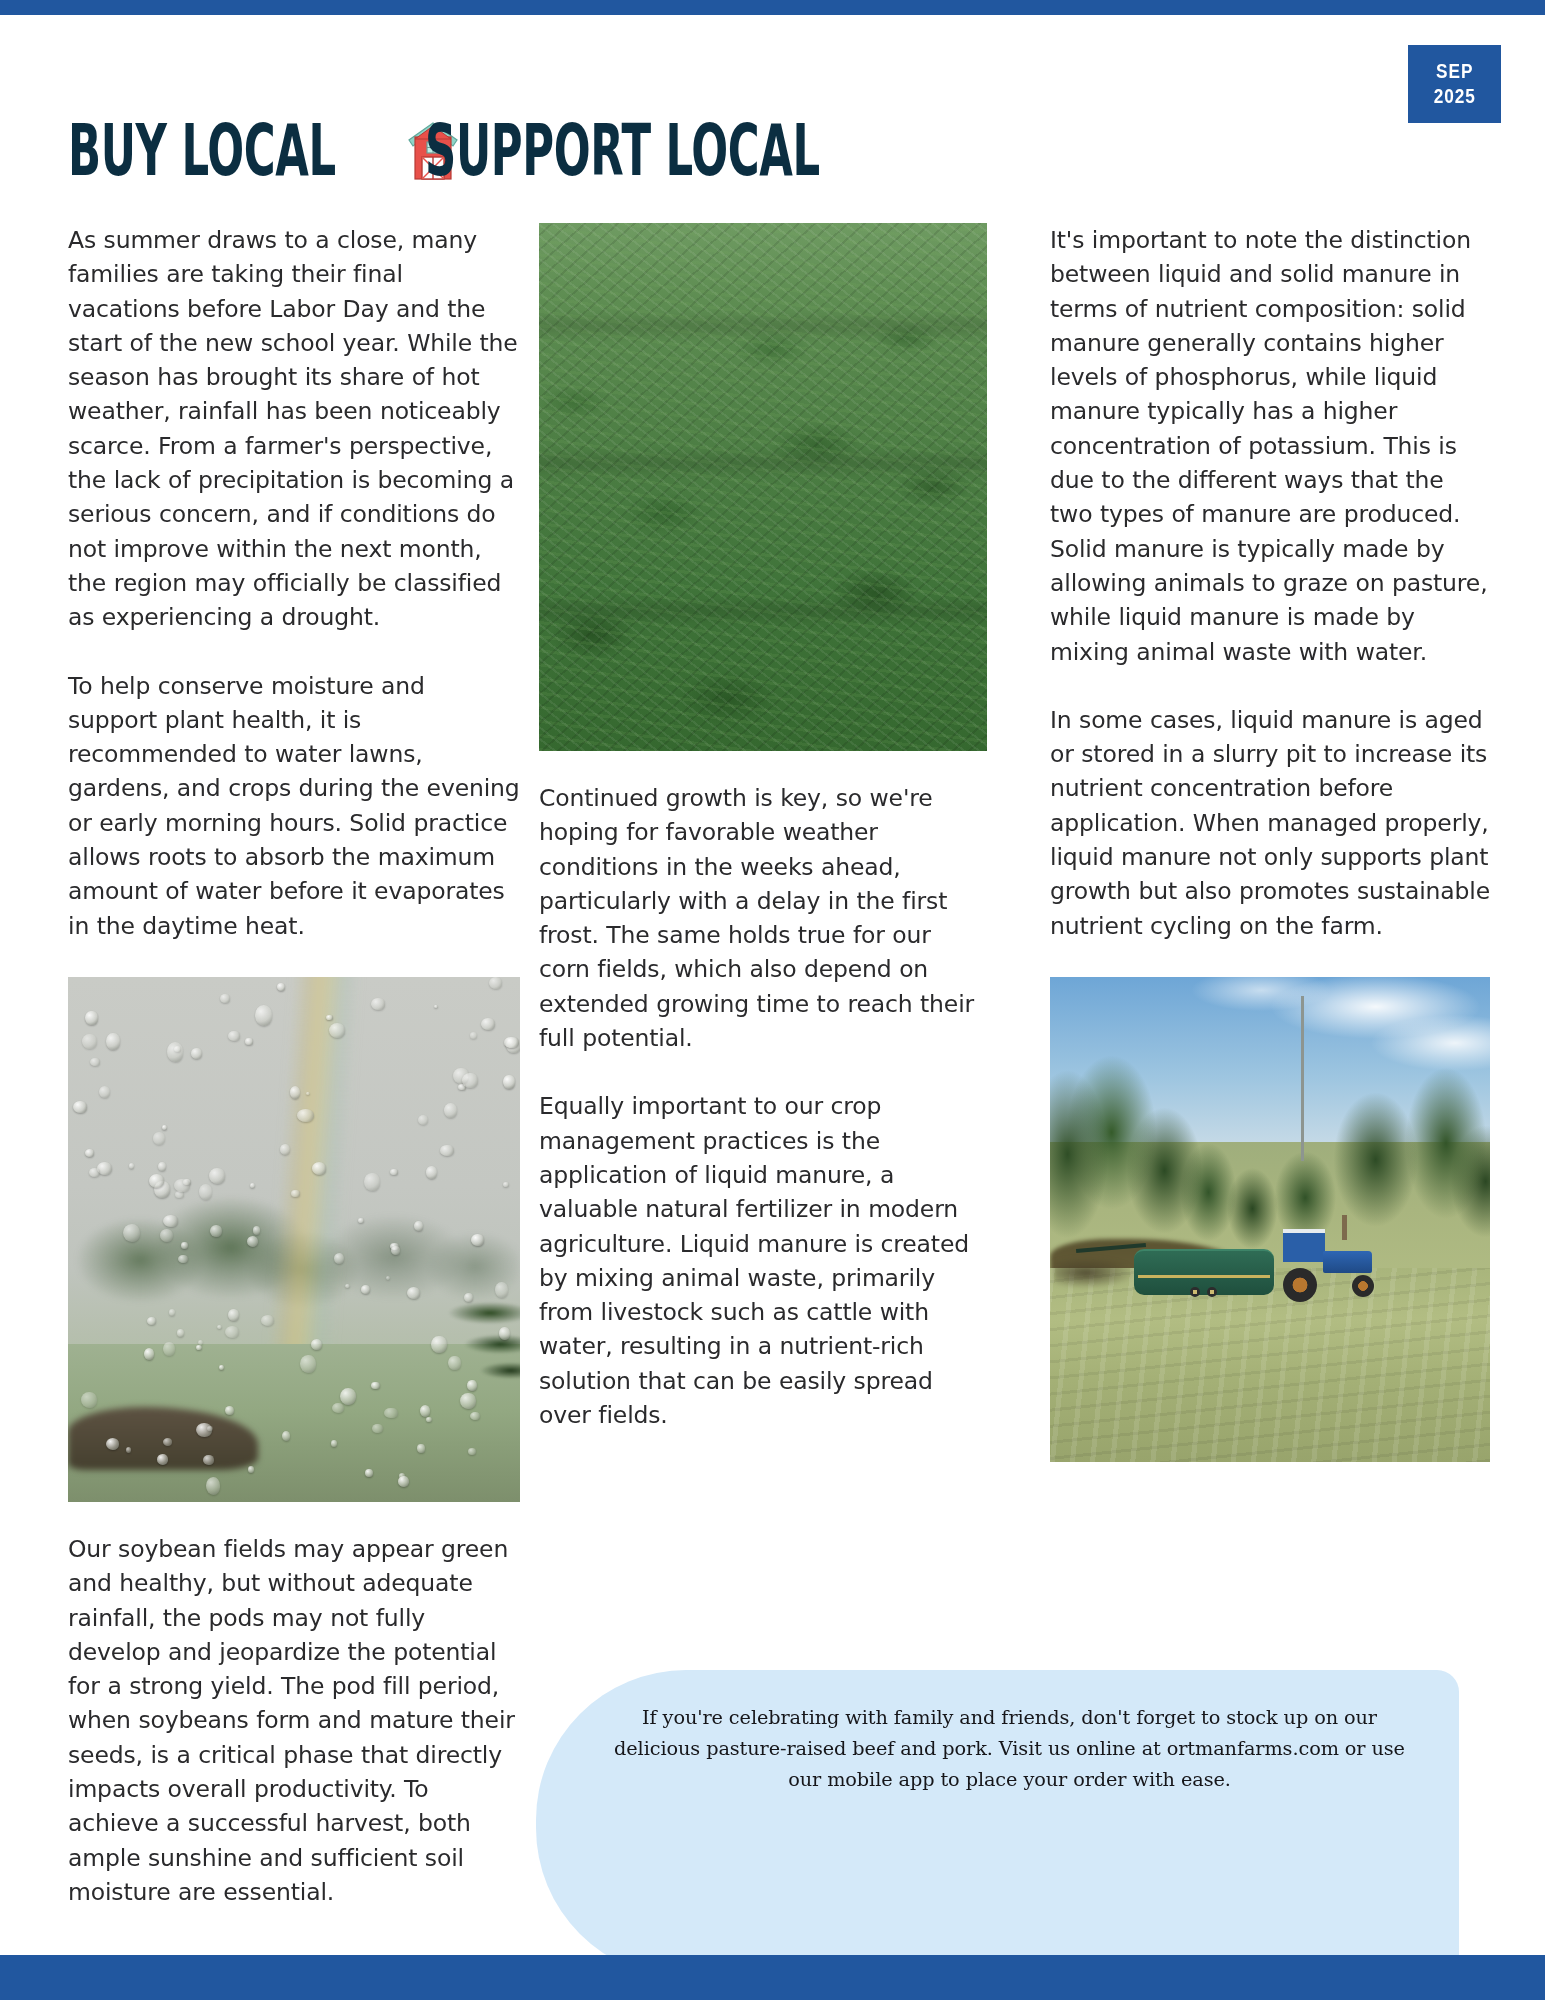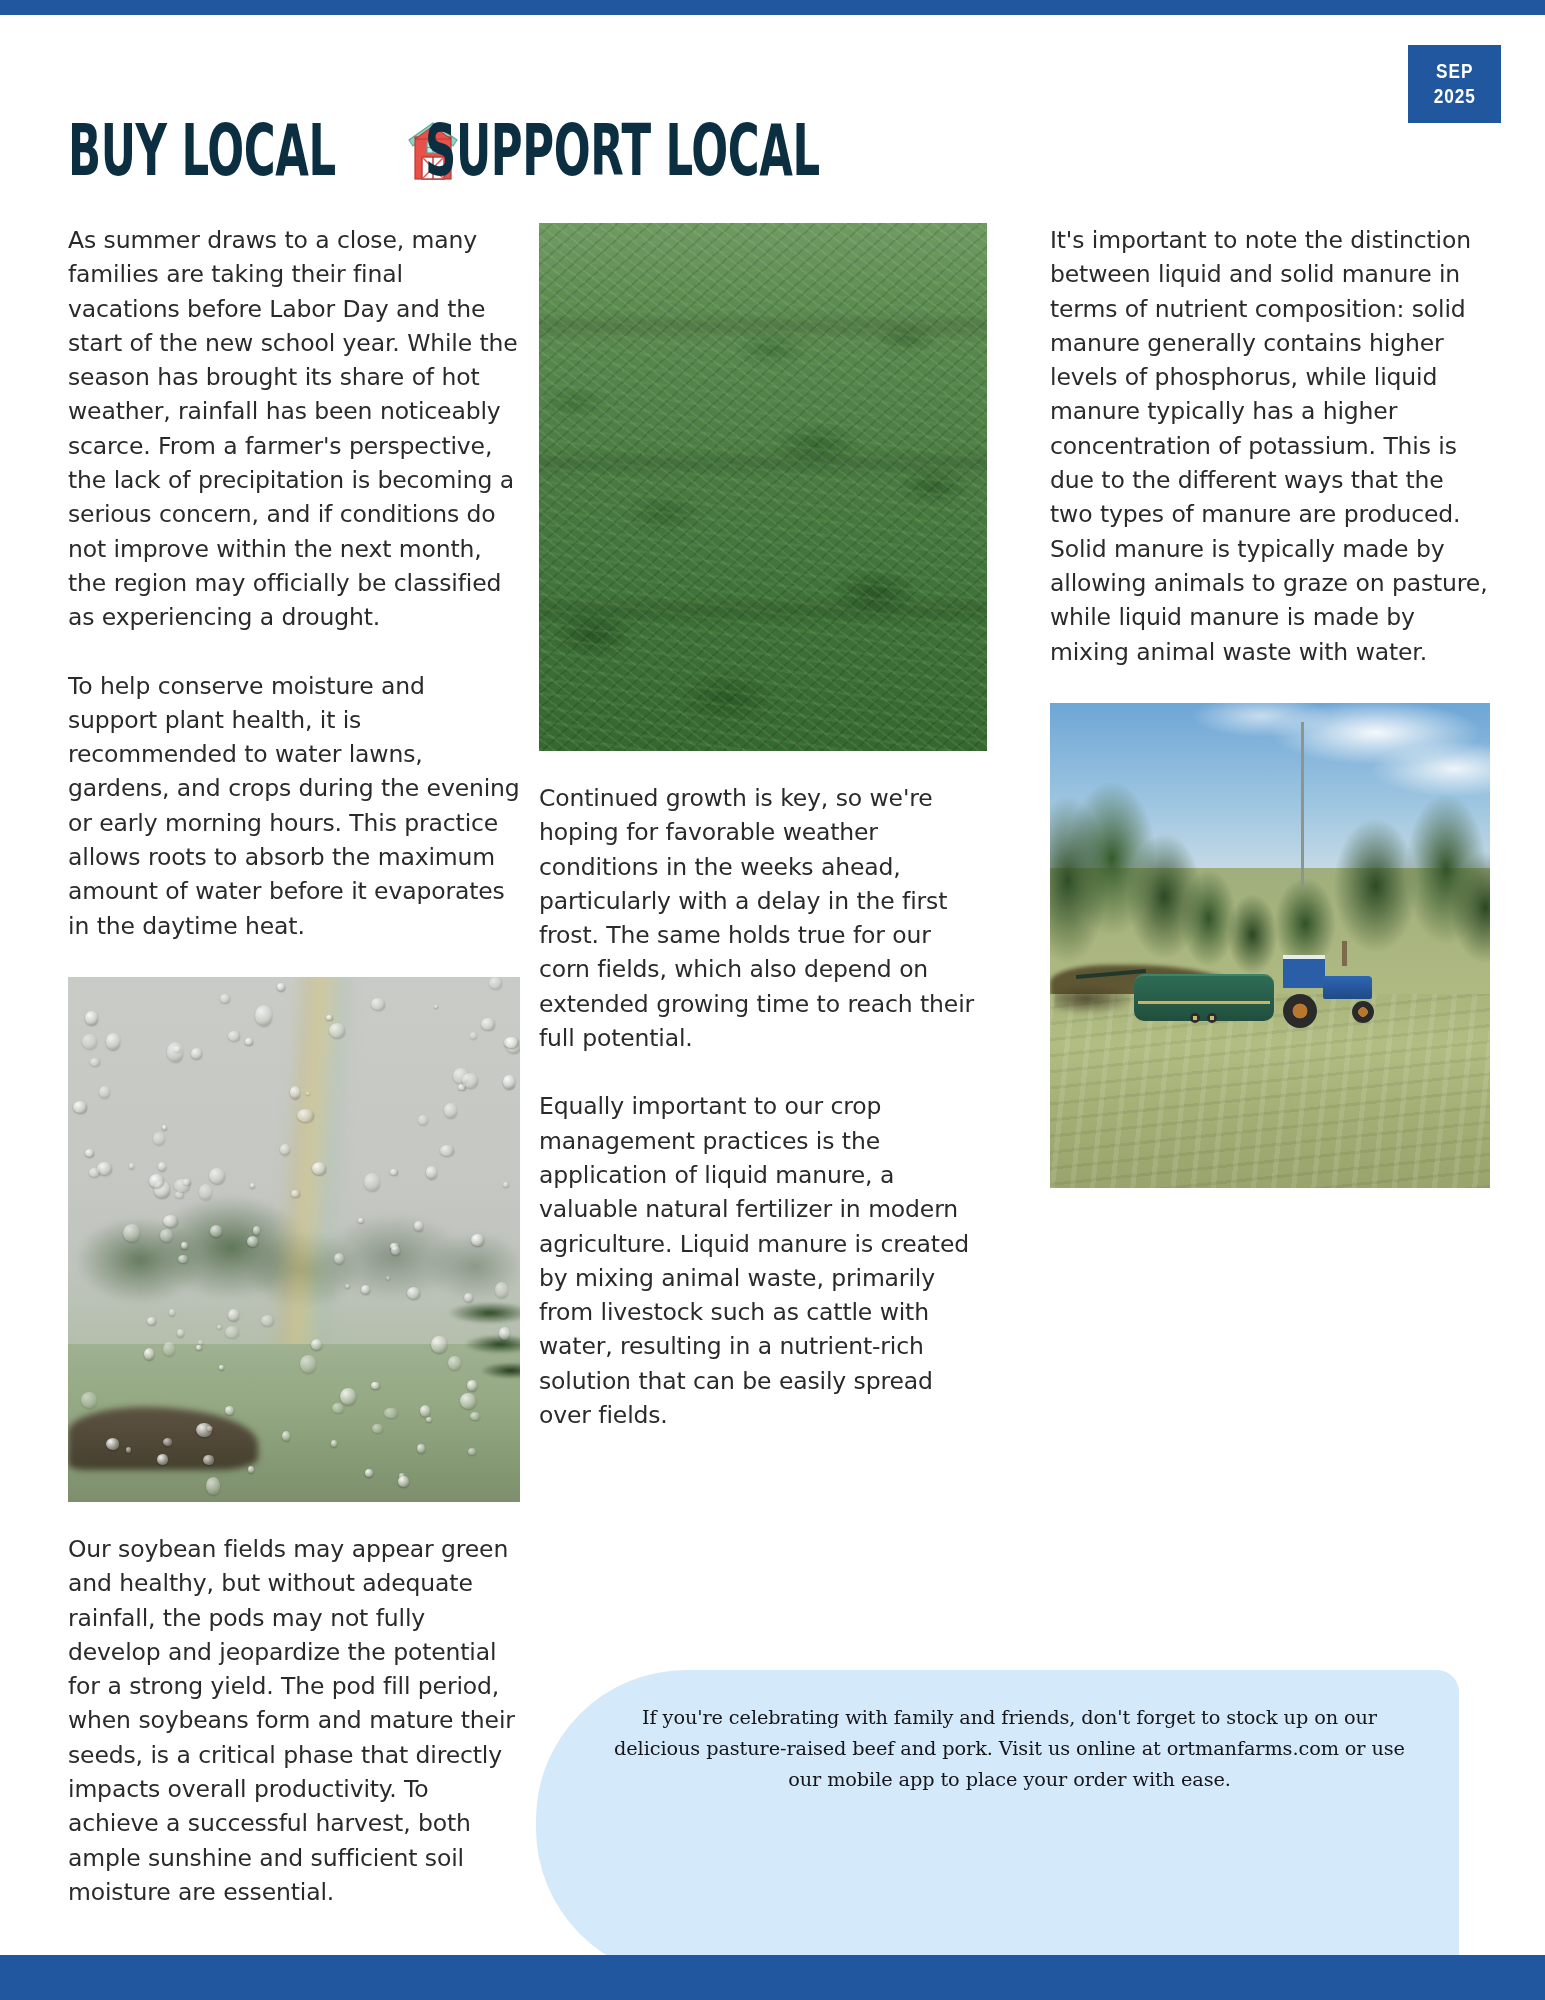--- a/index.html
+++ b/index.html
@@ -375,21 +375,21 @@
         <line x1="28" y1="37" x2="28" y2="59" stroke="#b63a35" stroke-width="1.4"></line>
       </svg>
     </div>
     <div class="masthead-word w2">SUPPORT LOCAL</div>
   </div>
 
   <div class="cols">
 
     <div class="col col-1">
       <p class="body">As summer draws to a close, many families are taking their final vacations before Labor Day and the start of the new school year. While the season has brought its share of hot weather, rainfall has been noticeably scarce. From a farmer's perspective, the lack of precipitation is becoming a serious concern, and if conditions do not improve within the next month, the region may officially be classified as experiencing a drought.</p>
-      <p class="body">To help conserve moisture and support plant health, it is recommended to water lawns, gardens, and crops during the evening or early morning hours. This practice allows roots to absorb the maximum amount of water before it evaporates in the daytime heat.</p>
+      <p class="body">To help conserve moisture and support plant health, it is recommended to water lawns, gardens, and crops during the evening or early morning hours. Solid practice allows roots to absorb the maximum amount of water before it evaporates in the daytime heat.</p>
 
       <div class="photo photo-rain">
         <div class="rain-trees"></div>
         <div class="rain-rainbow"></div>
         <div class="rain-ground"></div>
         <div class="rain-dirt"></div>
         <div class="rain-conifer"></div>
         <div class="droplets" id="droplets">
             <span style="left: 35.3873%; top: 63.1846%; width: 10.8px; height: 12.4px; opacity: 0.79;"></span>
             <span style="left: 6.49101%; top: 35.3147%; width: 15.1px; height: 12.8px; opacity: 0.84;"></span>
@@ -523,20 +523,21 @@
         <div class="soy-row" style="top:18%"></div>
         <div class="soy-row" style="top:44%"></div>
         <div class="soy-row" style="top:72%"></div>
       </div>
       <p class="body">Continued growth is key, so we're hoping for favorable weather conditions in the weeks ahead, particularly with a delay in the first frost. The same holds true for our corn fields, which also depend on extended growing time to reach their full potential.</p>
       <p class="body">Equally important to our crop management practices is the application of liquid manure, a valuable natural fertilizer in modern agriculture. Liquid manure is created by mixing animal waste, primarily from livestock such as cattle with water, resulting in a nutrient-rich solution that can be easily spread over fields.</p>
     </div>
 
     <div class="col col-3">
       <p class="body">It's important to note the distinction between liquid and solid manure in terms of nutrient composition: solid manure generally contains higher levels of phosphorus, while liquid manure typically has a higher concentration of potassium. This is due to the different ways that the two types of manure are produced. Solid manure is typically made by allowing animals to graze on pasture, while liquid manure is made by mixing animal waste with water.</p>
+      <p class="body">In some cases, liquid manure is aged or stored in a slurry pit to increase its nutrient concentration before application. When managed properly, liquid manure not only supports plant growth but also promotes sustainable nutrient cycling on the farm.</p>
 
       <div class="photo photo-tractor">
         <div class="tr-sky"></div>
         <div class="tr-trees"></div>
         <div class="tr-bareTrunk"></div>
         <div class="tr-hedge"></div>
         <div class="tr-field"></div>
         <div class="tr-spray"></div>
         <div class="tr-boom"></div>
         <div class="tr-tank">

